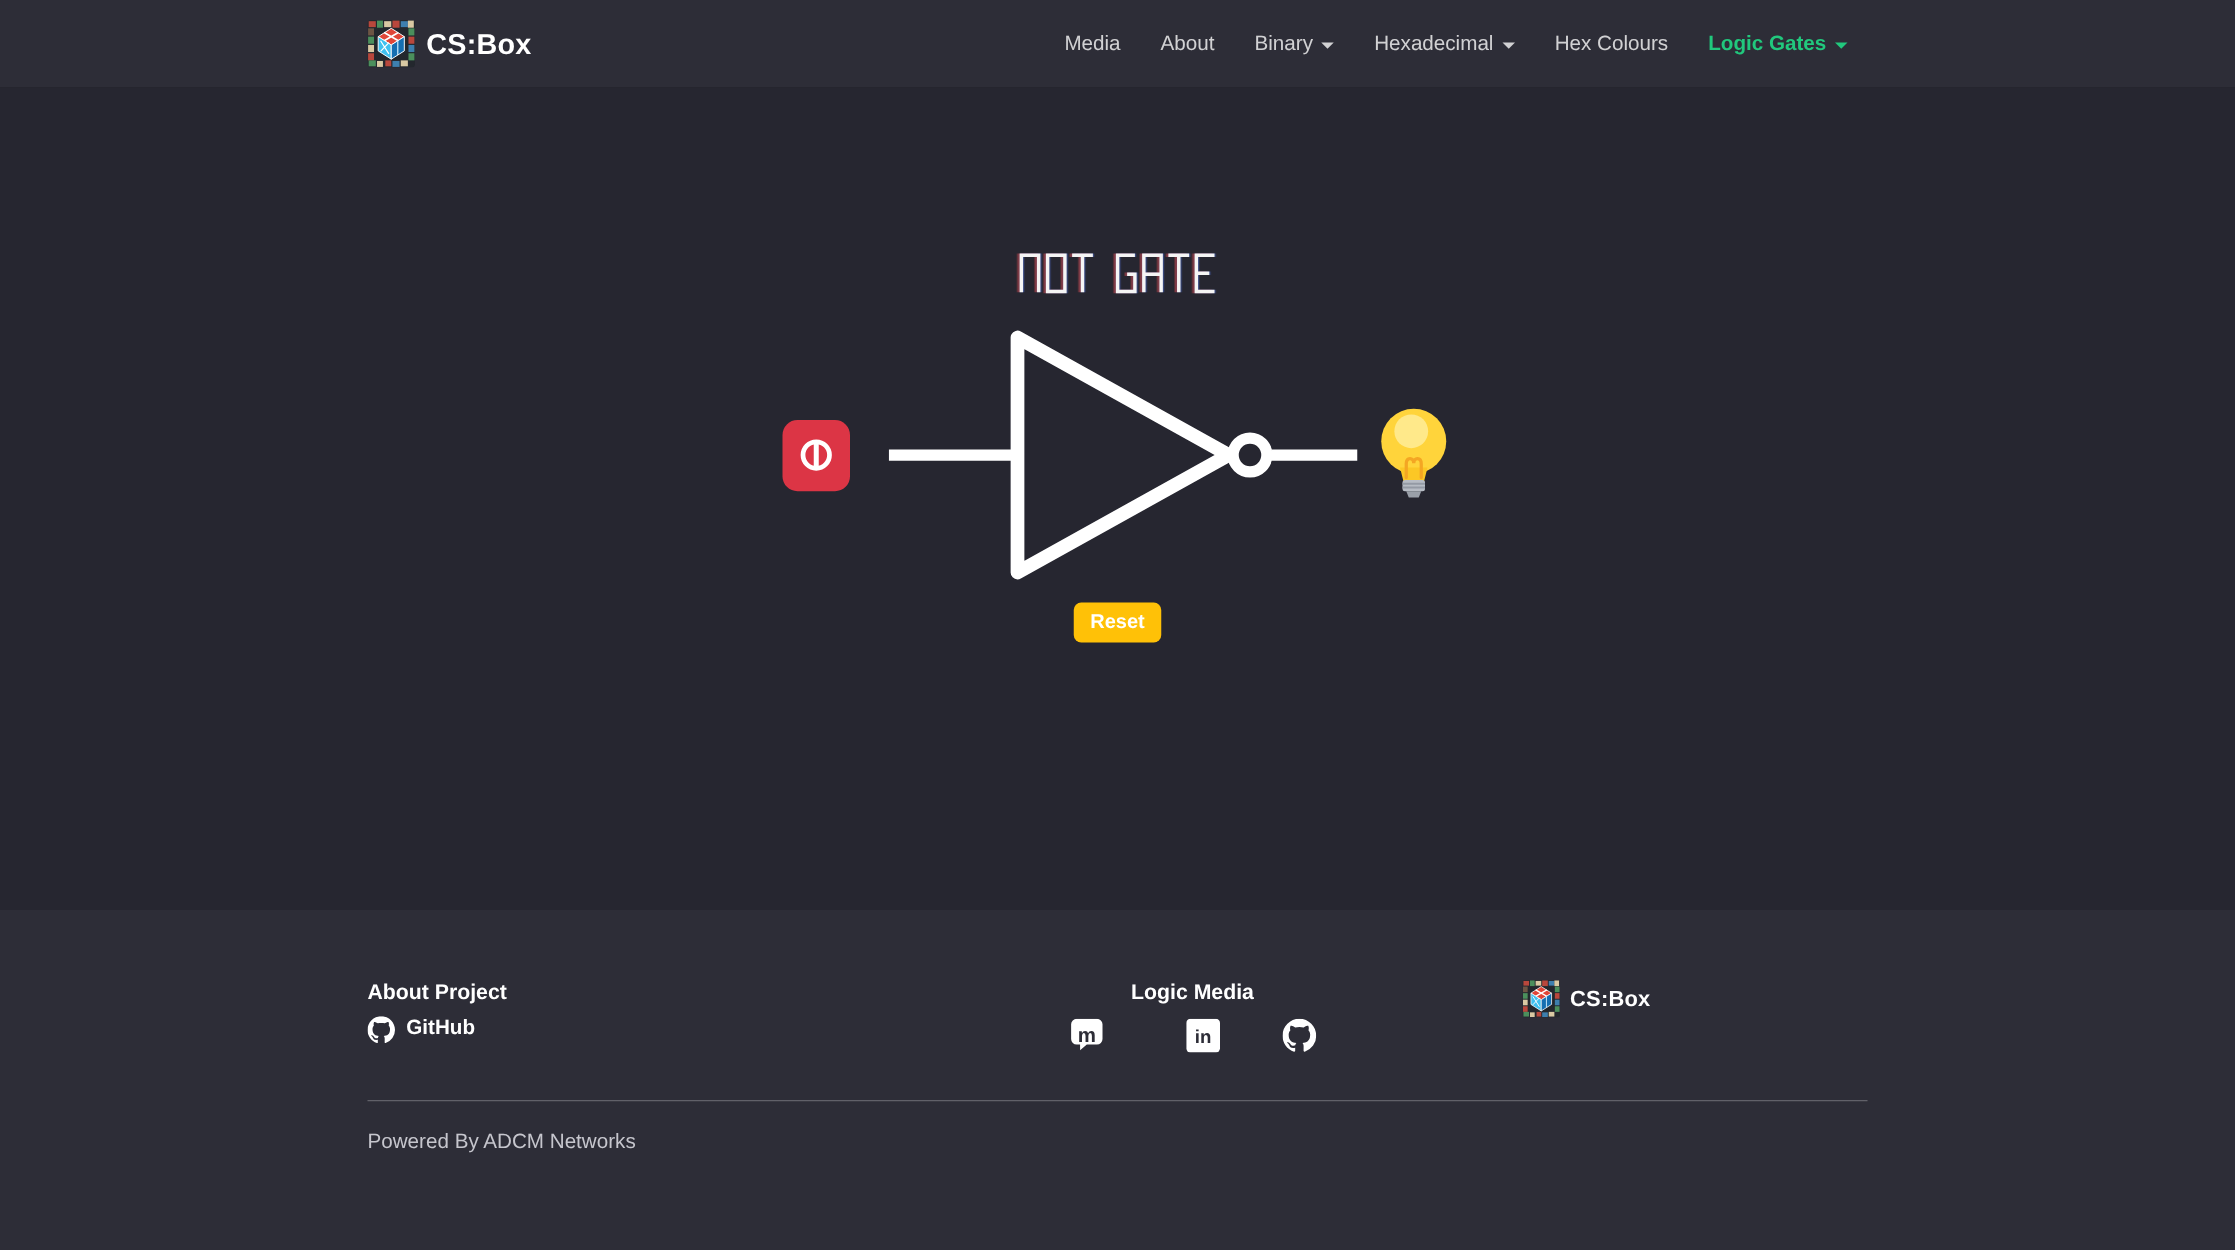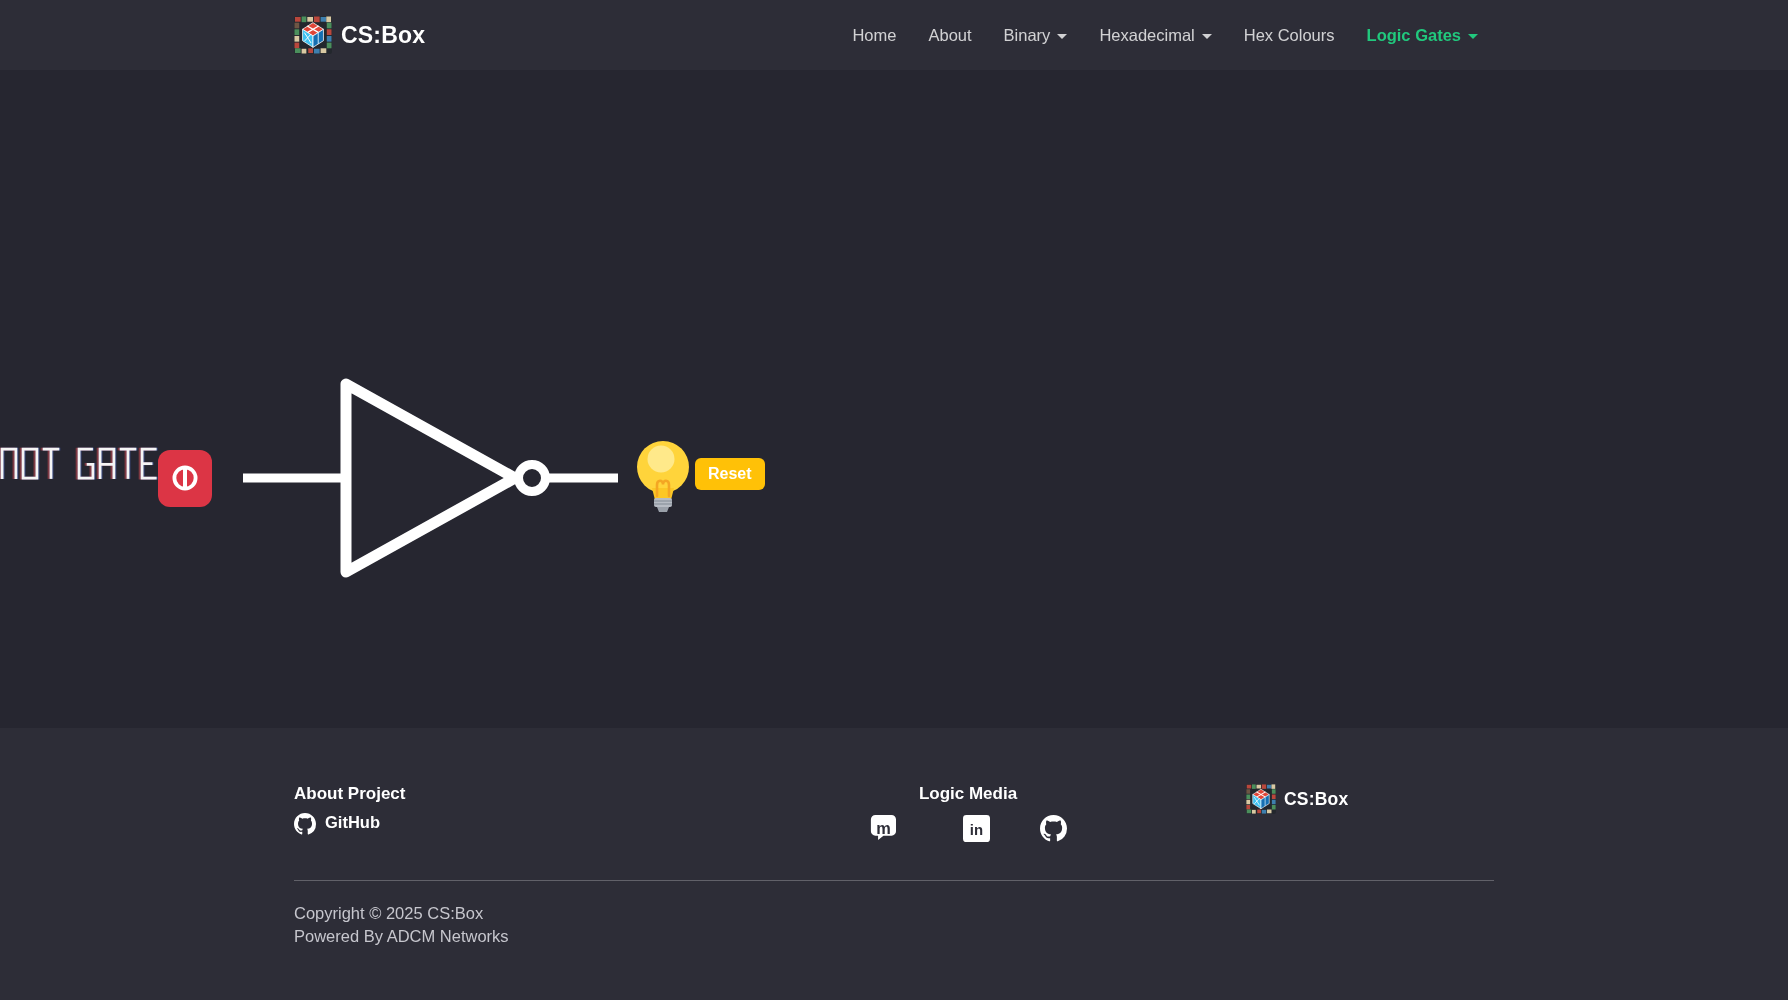--- a/index.html
+++ b/index.html
@@ -39,21 +39,21 @@
   }
   .nav-link.active{color:var(--accent-green,#21c87d);font-weight:700;}
   .caret{
     display:inline-block;margin-left:7px;
     border-left:5px solid transparent;border-right:5px solid transparent;
     border-top:5.5px solid currentColor;transform:translateY(1px);
   }
 
   
   .main{
-    height:658px;display:flex;flex-direction:row;align-items:center;
+    height:658px;display:flex;flex-direction:column;align-items:center;
     padding-top:132px;background:var(--main-bg,#262630);
   }
   .gate-title{
     display:flex;align-items:flex-start;gap:3px;height:36px;
     filter:drop-shadow(-1.2px 0 0 rgba(255,80,80,.40)) drop-shadow(1.2px 0 0 rgba(90,130,255,.40));
   }
   .gate-title .sp{display:inline-block;width:11px;}
   .gate-row{display:flex;align-items:center;margin-top:26px;}
   .input-btn{
     width:54px;height:57px;border:none;border-radius:12px;
@@ -68,21 +68,21 @@
     background:var(--reset-yellow,#ffc107);color:#fff;
     font-family:inherit;font-size:16px;font-weight:700;
     padding:7px 13px;cursor:pointer;
   }
 
   
   .footer{
     height:272px;background:var(--footer-bg,#2d2d37);
     padding-top:56px;color:#fff;
   }
-  .footer-cols{display:grid;grid-template-columns:40% 30% 30%;gap:14px;}
+  .footer-cols{display:grid;grid-template-columns:40% 30% 30%;}
   .footer h4{font-size:17px;font-weight:700;color:#fff;}
   .github-link{
     display:inline-flex;align-items:flex-start;gap:9px;margin-top:9px;
     color:#fff;font-size:16.5px;font-weight:700;text-decoration:none;cursor:pointer;
   }
   .col-social{text-align:center;}
   .social-row{display:flex;justify-content:center;align-items:center;gap:50px;margin-top:11px;}
   .social-row a{display:inline-flex;cursor:pointer;}
   .col-brand-inner{width:276px;margin-left:auto;}
   .footer-brand{display:flex;align-items:center;gap:8px;}
@@ -134,21 +134,21 @@
                 <path d="M25.5,17.5 L25.5,29.5" stroke="#cfeefd" stroke-width="1" fill="none"></path>
               </g>
             </defs>
             <use href="#csbox-logo"></use>
           </svg>
         </span>
         <span class="brand-text">CS:Box</span>
       </a>
 
       <ul class="nav-list">
-        <li><a class="nav-link">Home</a></li>
+        <li><a class="nav-link">Media</a></li>
         <li><a class="nav-link">About</a></li>
         <li><a class="nav-link">
           <span>Binary</span>
           <span class="caret"></span>
             </a></li>
         <li><a class="nav-link">
           <span>Hexadecimal</span>
           <span class="caret"></span>
             </a></li>
         <li><a class="nav-link">Hex Colours</a></li>
@@ -275,19 +275,18 @@
               </span>
               <span class="brand-text">CS:Box</span>
             </div>
           </div>
         </div>
       </div>
 
       <hr>
 
       <div class="copyright">
-        <div>Copyright © 2025 CS:Box</div>
         <div>Powered By ADCM Networks</div>
       </div>
     </div>
   </footer>
 
 </div>
 
 </body></html>

